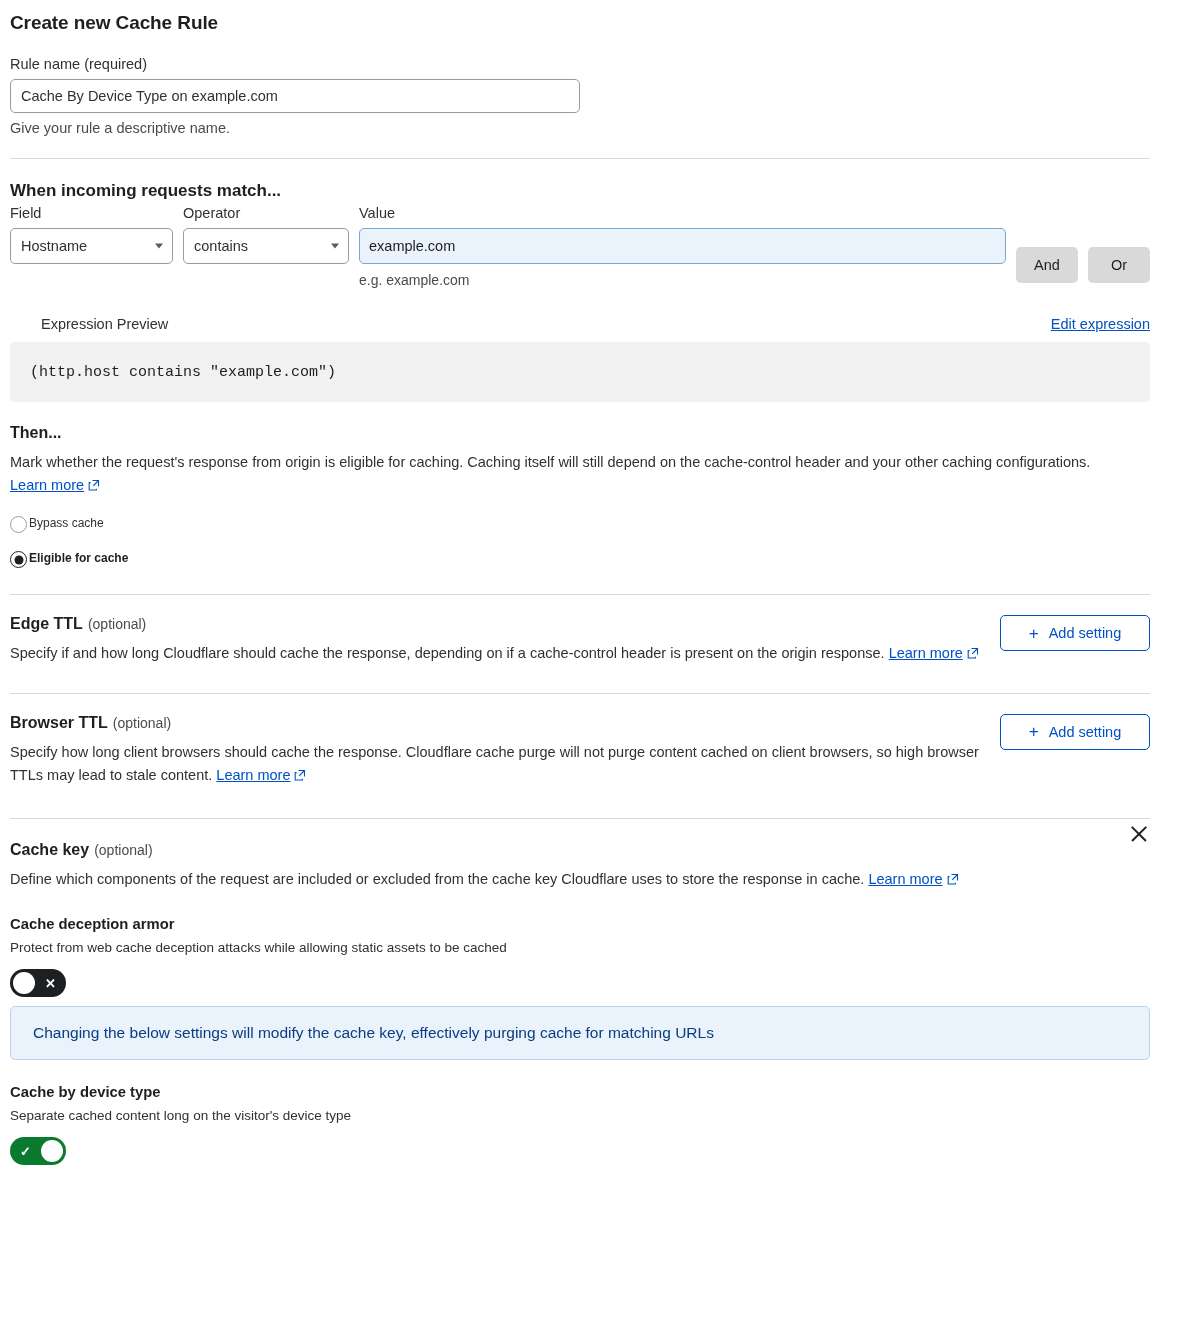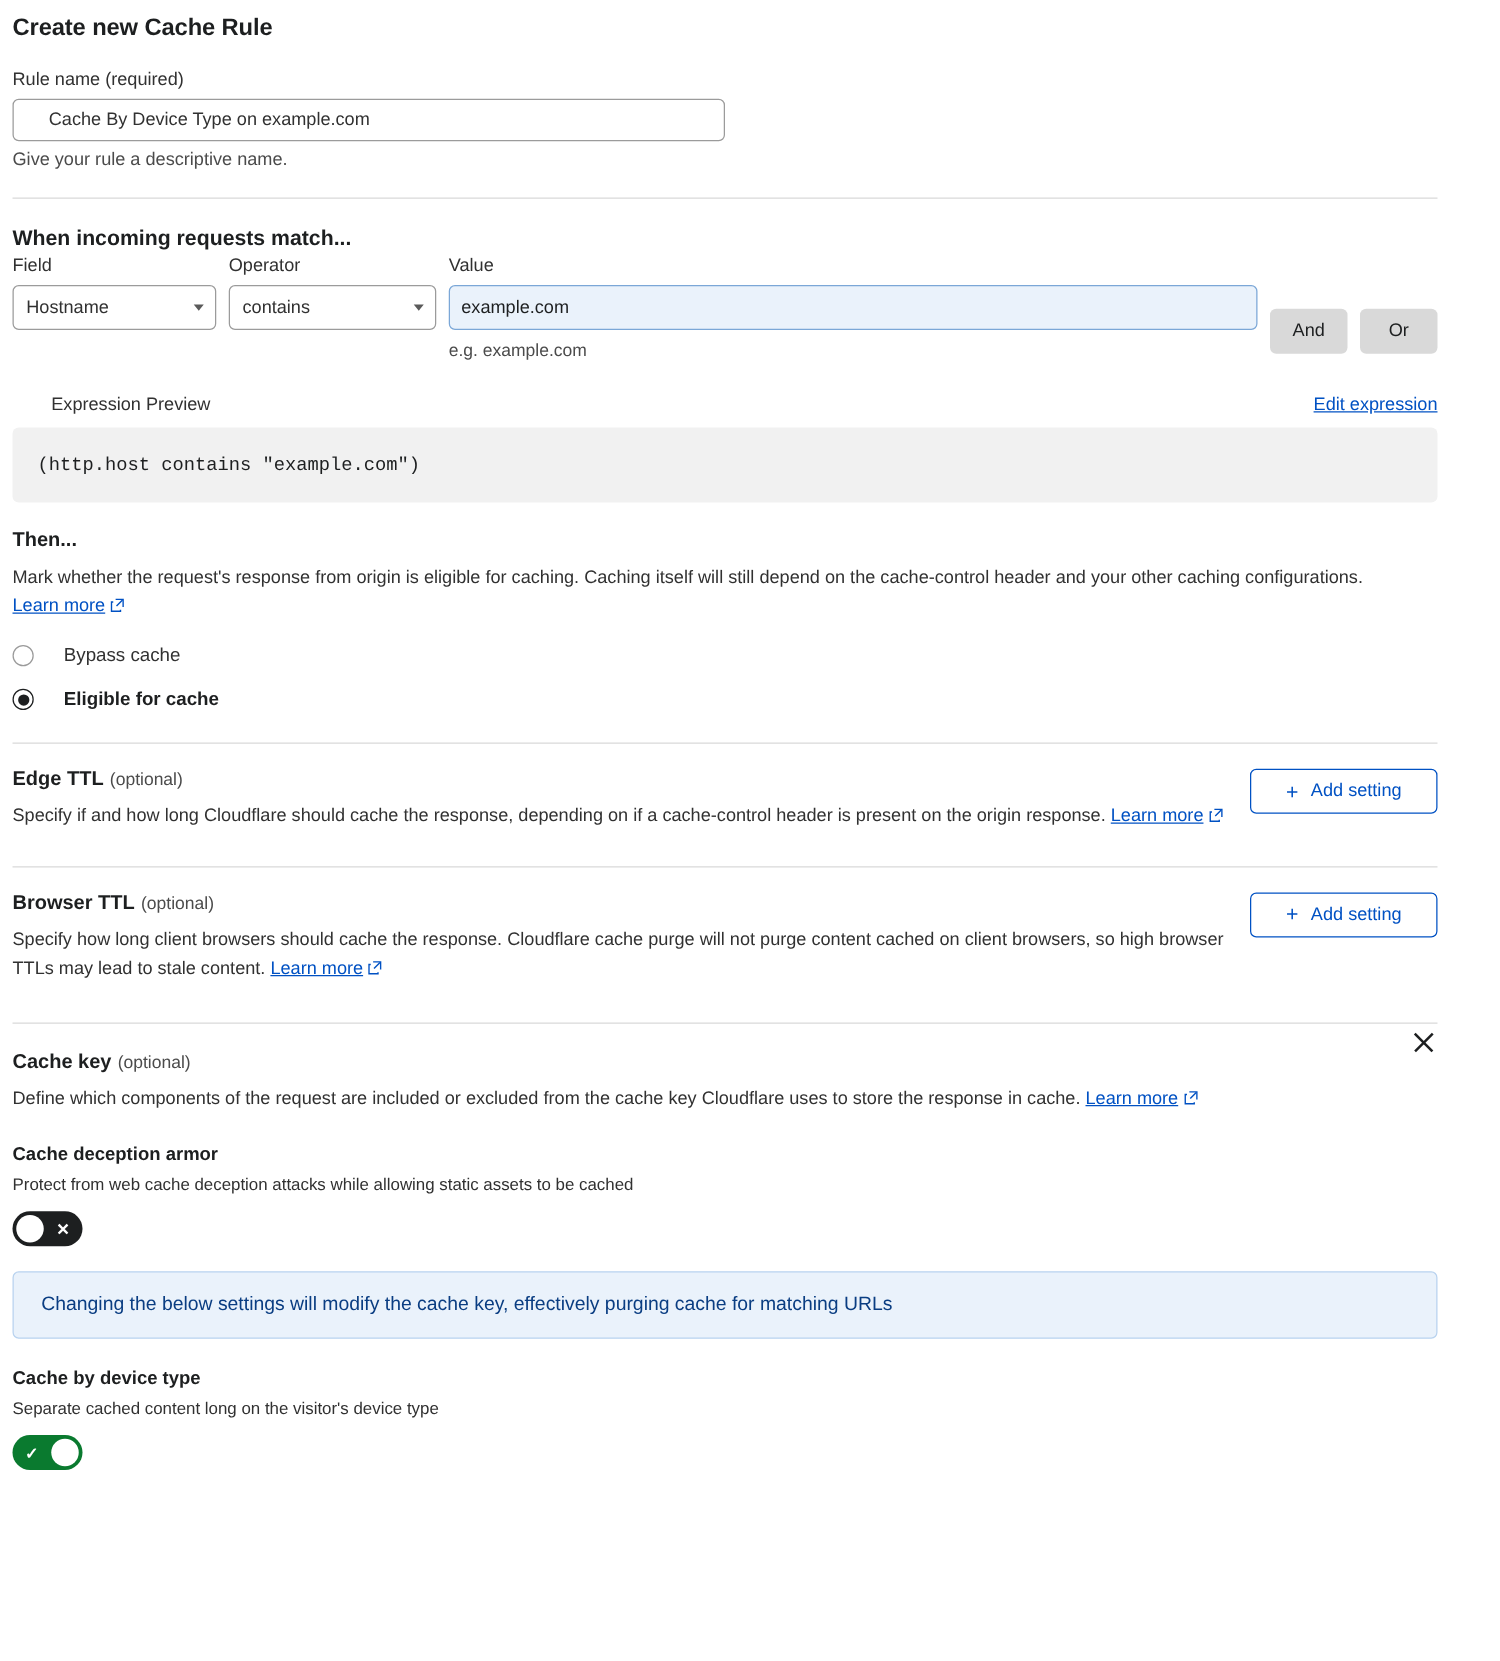--- a/index.html
+++ b/index.html
@@ -33,21 +33,21 @@
   .help {
     font-size: 14.5px;
     color: #4b4b4b;
     margin-top: 7px;
   }
   input.text-input {
     width: 570px;
     height: 34px;
     border: 1px solid #9b9b9b;
     border-radius: 5px;
-    padding: 0 28px;
+    padding: 0 10px;
     font-size: 14.5px;
     font-family: "Liberation Sans", sans-serif;
     color: #313131;
     background: #fff;
     outline: none;
   }
   hr.sep {
     border: none;
     border-top: 1px solid #d9d9d9;
     margin: 22px 0 0 0;
@@ -178,24 +178,24 @@
     color: #0051c3;
     text-decoration: underline;
   }
   .ext-icon {
     display: inline-block;
     vertical-align: -1px;
     margin-left: 4px;
   }
   .radio-row {
     display: flex;
-    align-items: center;
-    gap: 24px;
+    align-items: flex-start;
+    gap: 2px;
     margin-top: 18px;
-    font-size: 15px;
+    font-size: 12px;
   }
   .radio {
     width: 17px; height: 17px;
     border-radius: 50%;
     border: 1.5px solid #9b9b9b;
     background: #fff;
     position: relative;
     flex: none;
   }
   .radio.checked { border-color: #1d1f20; }
@@ -293,21 +293,21 @@
     position: absolute;
     color: #fff;
     font-size: 13px;
     line-height: 1;
     font-weight: bold;
   }
   .toggle.off .tog-glyph { right: 10px; }
   .toggle.on .tog-glyph { left: 10px; }
 
   .notice {
-    margin-top: 20px;
+    margin-top: 9px;
     background: #eaf2fb;
     border: 1px solid #b8d2ef;
     border-radius: 5px;
     padding: 17px 22px;
     font-size: 15.5px;
     color: #0a3d82;
   }
 </style>
 </head>
 <body>

